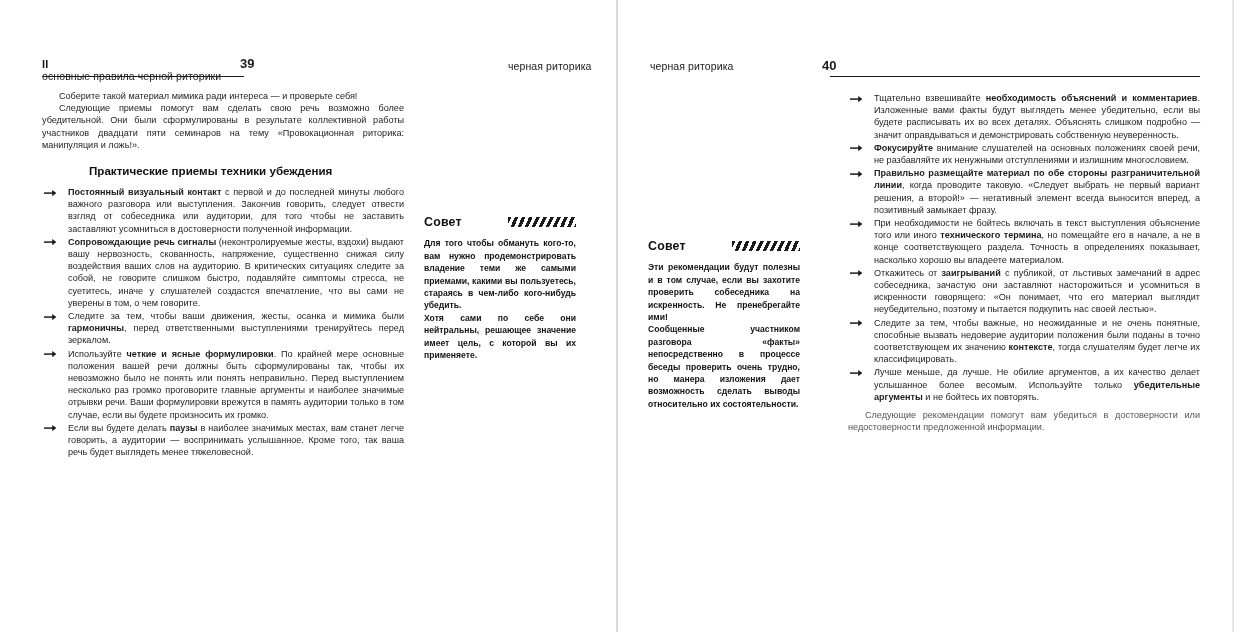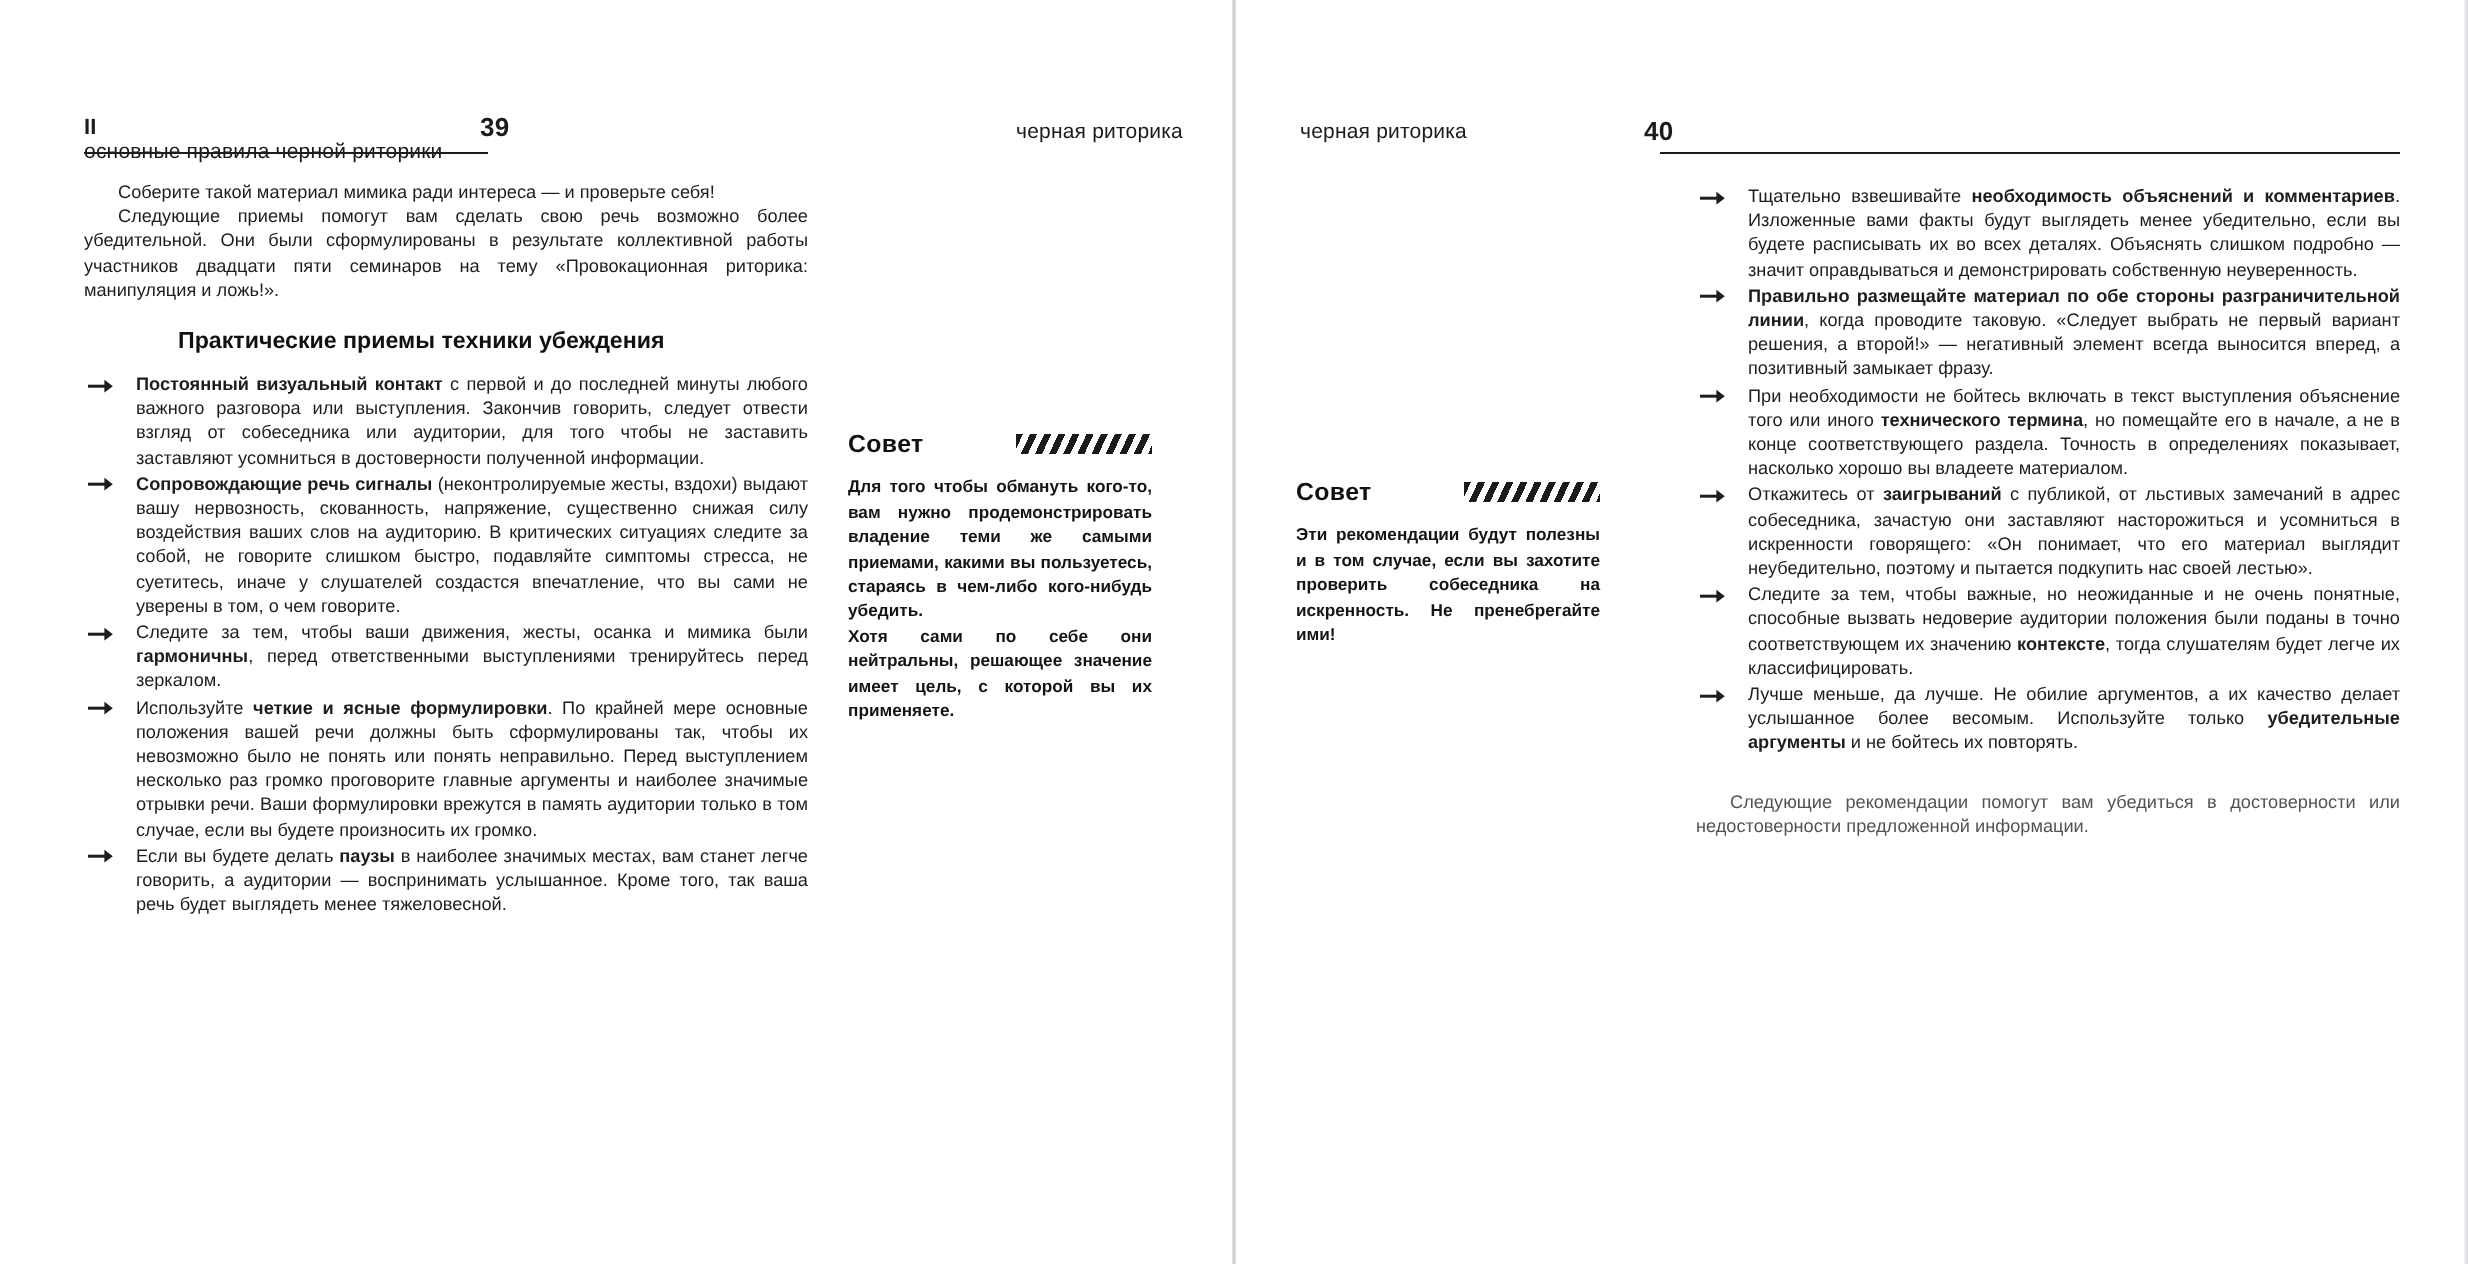--- a/index.html
+++ b/index.html
@@ -127,21 +127,21 @@
   .arrow-ico {
     position: absolute;
     left: 2px;
     top: 2.5px;
     width: 13px;
     height: 8px;
     display: block;
   }
   .arrow-ico svg { display: block; }
 
-  .tail-note { margin-top: 17px; }
+  .tail-note { margin-top: 6px; }
 
   
   .tipbox {
     position: absolute;
     width: 152px;
     font-size: 8.6px;
     line-height: 12.4px;
     font-weight: 700;
     text-align: justify;
     color: #141414;
@@ -284,35 +284,45 @@
   </div>
   <div class="rule rule-right"></div>
 
   <div class="tipbox tipbox-2">
     <div class="tip-head">
       <span class="tip-title">Совет</span>
       <span class="hatch"></span>
     </div>
     <div class="tip-body">
       <p>Эти рекомендации будут полезны и в том случае, если вы захотите проверить собеседника на искренность. Не пренебрегайте ими!</p>
+      <p>Сообщенные участником разговора «факты» непосредственно в процессе беседы проверить очень трудно, но манера изложения дает возможность сделать выводы относительно их состоятельности.</p>
     </div>
   </div>
 
   <div class="col col-main-right">
     <ul class="arrow-list">
       <li>
         <span class="arrow-ico">
           <svg width="13" height="8" viewBox="0 0 13 8">
             <path d="M0 4.1 H9.3" stroke="#1d1d1d" stroke-width="1.5" fill="none"></path>
             <path d="M8.2 0.9 L12.4 4.1 L8.2 7.3 Z" fill="#1d1d1d"></path>
           </svg>
         </span>
         <span>Тщательно взвешивайте </span><b>необходимость объяснений и комментариев</b><span>. Изложенные вами факты будут выглядеть менее убедительно, если вы будете расписывать их во всех деталях. Объяснять слишком подробно — значит оправдываться и демонстрировать собственную неуверенность.</span>
       </li>
 
+      <li>
+        <span class="arrow-ico">
+          <svg width="13" height="8" viewBox="0 0 13 8">
+            <path d="M0 4.1 H9.3" stroke="#1d1d1d" stroke-width="1.5" fill="none"></path>
+            <path d="M8.2 0.9 L12.4 4.1 L8.2 7.3 Z" fill="#1d1d1d"></path>
+          </svg>
+        </span>
+        <b>Фокусируйте</b><span> внимание слушателей на основных положениях своей речи, не разбавляйте их ненужными отступлениями и излишним многословием.</span>
+      </li>
 
       <li>
         <span class="arrow-ico">
           <svg width="13" height="8" viewBox="0 0 13 8">
             <path d="M0 4.1 H9.3" stroke="#1d1d1d" stroke-width="1.5" fill="none"></path>
             <path d="M8.2 0.9 L12.4 4.1 L8.2 7.3 Z" fill="#1d1d1d"></path>
           </svg>
         </span>
         <b>Правильно размещайте материал по обе стороны разграничительной линии</b><span>, когда проводите таковую. «Следует выбрать не первый вариант решения, а второй!» — негативный элемент всегда выносится вперед, а позитивный замыкает фразу.</span>
       </li>

